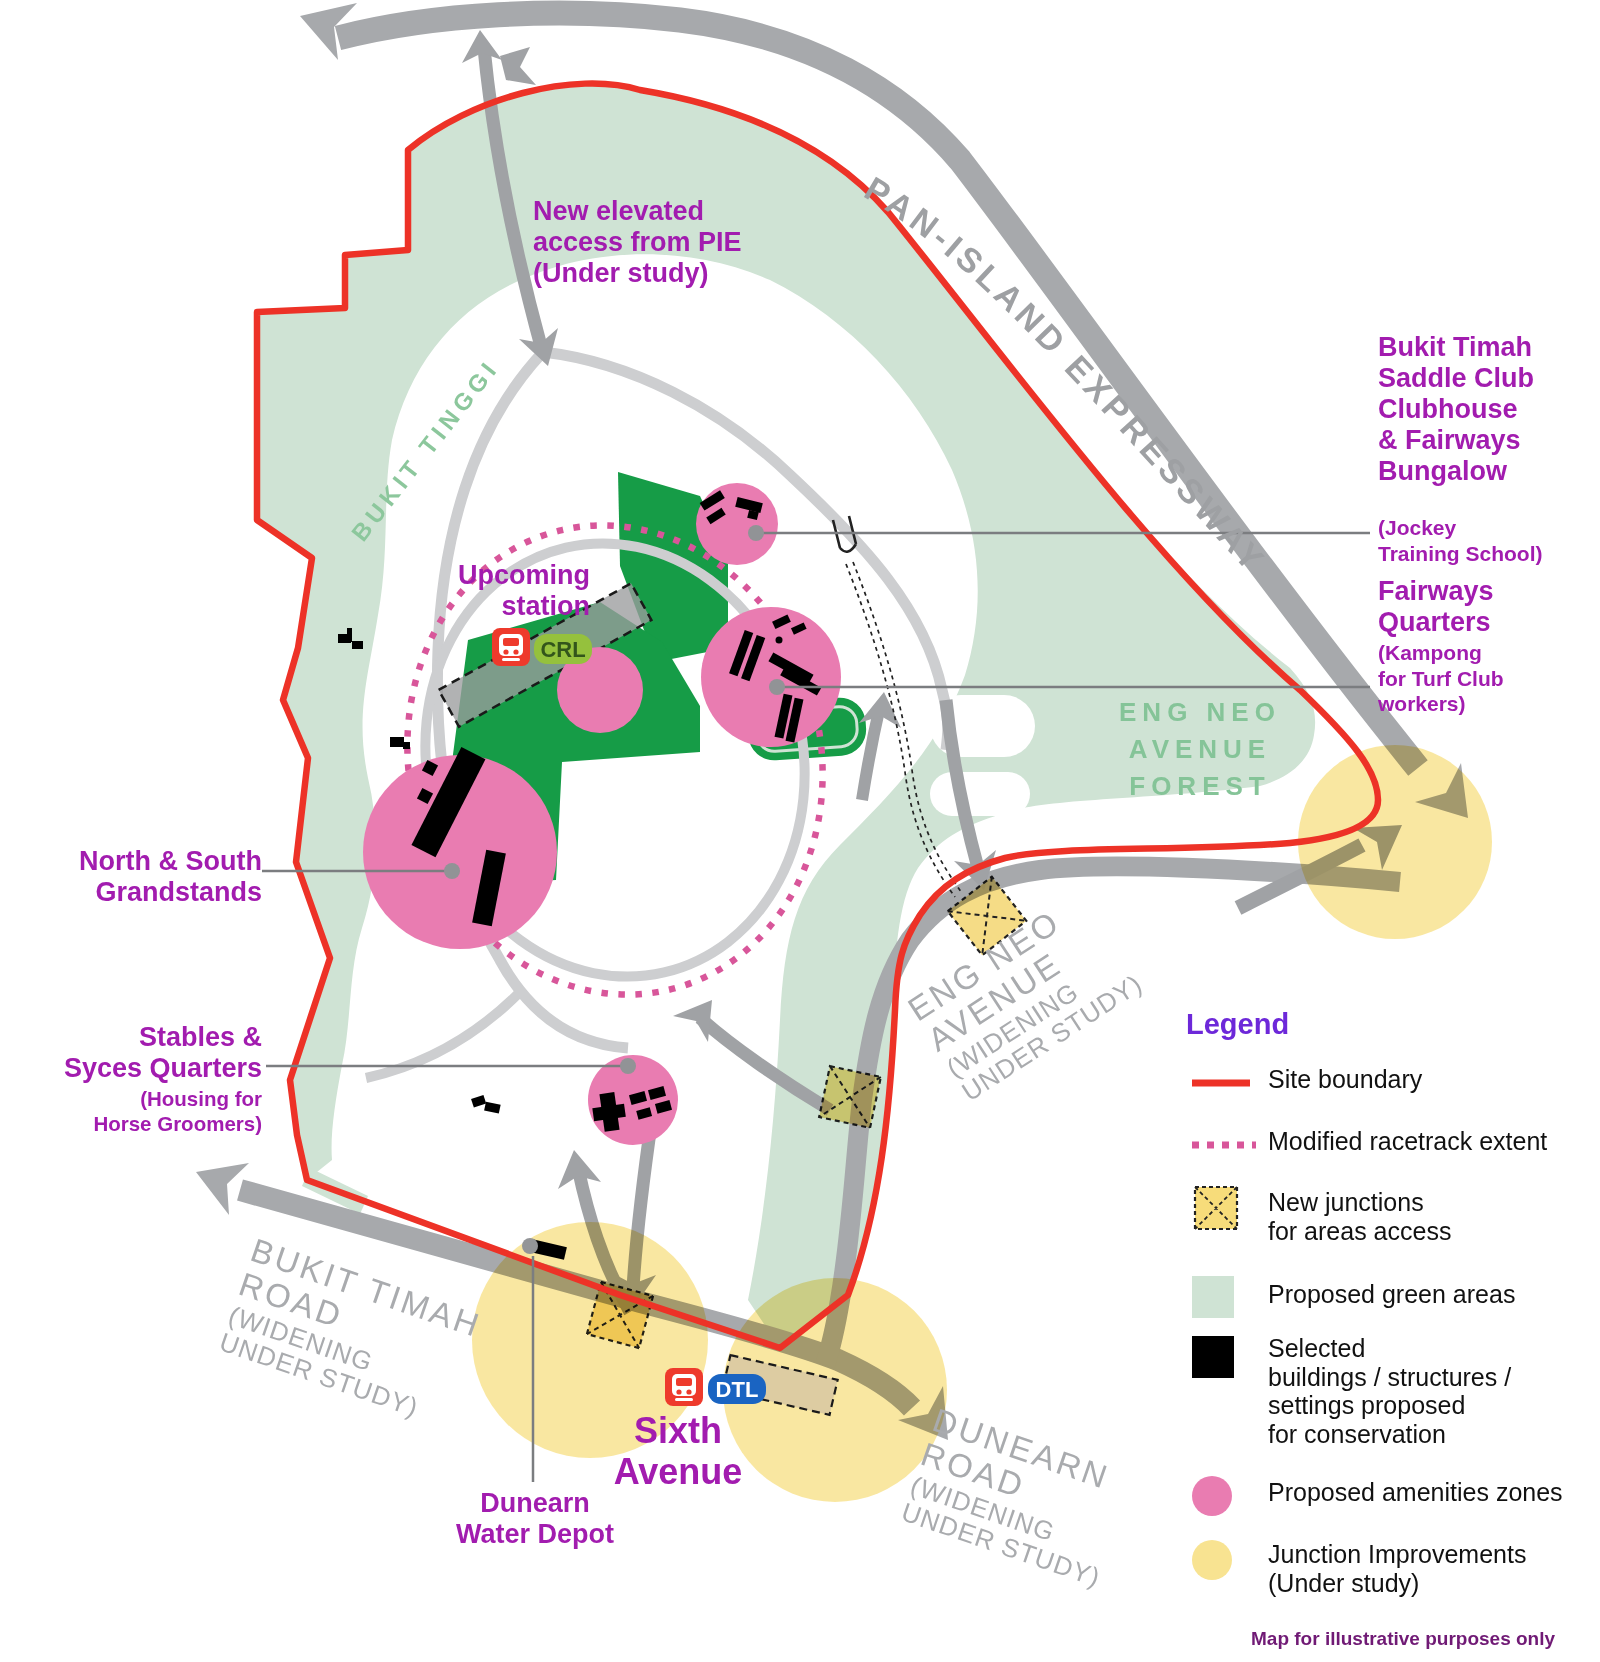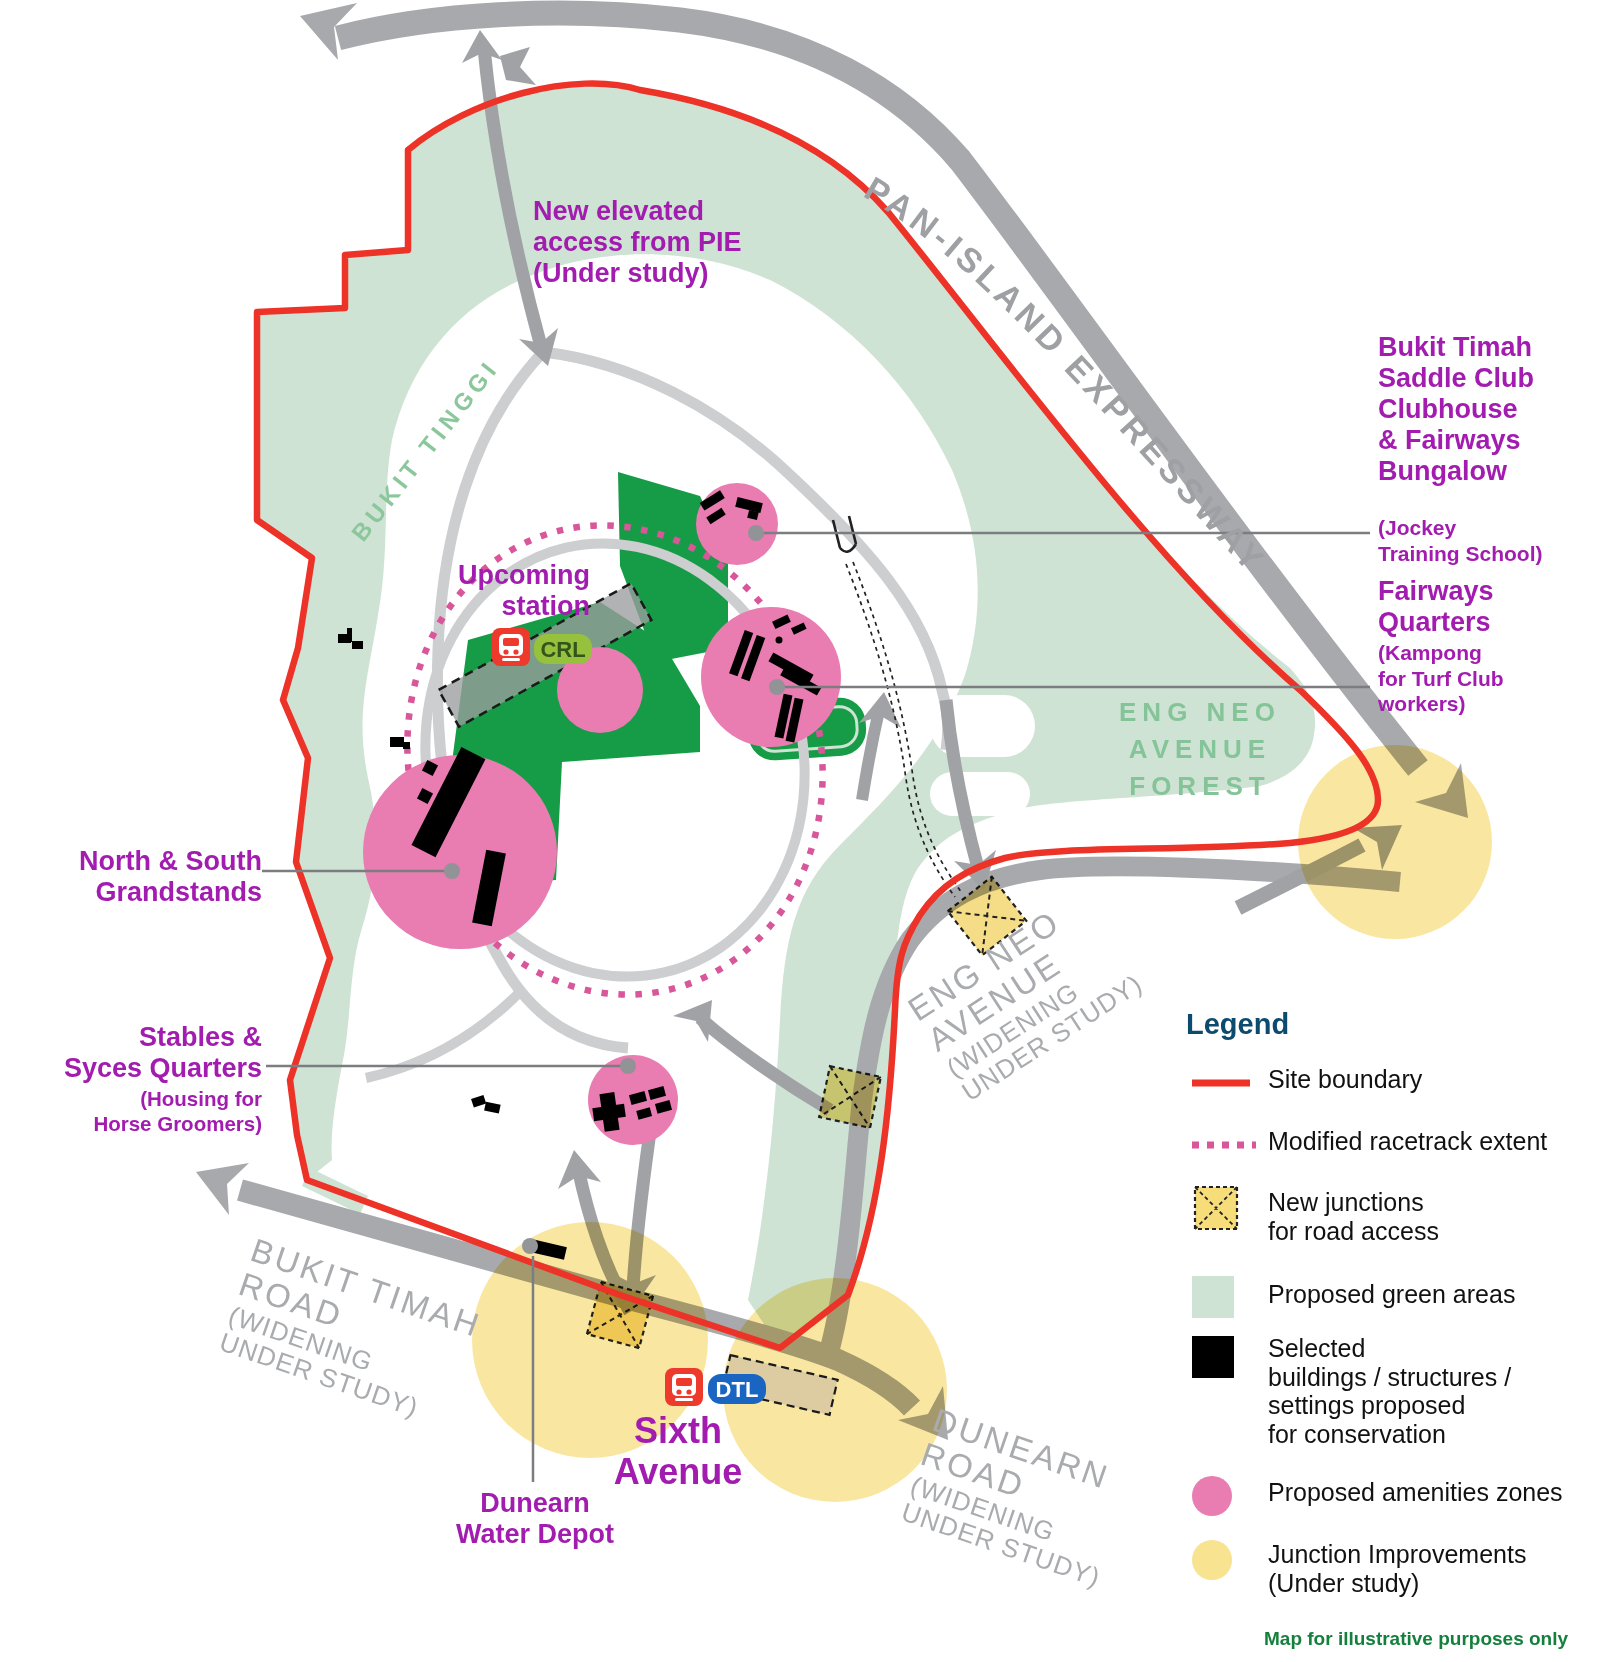--- a/index.html
+++ b/index.html
@@ -9,27 +9,27 @@
   .lbl{position:absolute;font-family:"Liberation Sans",sans-serif;font-weight:bold;
        color:#a21caf;white-space:pre-line;line-height:1.15;}
   .lbl.sub{font-size:21px;line-height:1.22;}
   .green-lbl{color:#85C498;letter-spacing:6px;font-size:26px;line-height:1.42;}
   .road-lbl{color:#A9ABAE;line-height:1.1;}
   .road-lbl .name{font-size:33px;letter-spacing:3px;white-space:pre-line;}
   .road-lbl .widen{font-size:26px;letter-spacing:1px;white-space:pre-line;}
   .rot{transform-origin:top left;}
   
   #legend{position:absolute;left:1186px;top:1008px;width:412px;}
-  #legend .ltitle{position:absolute;left:0;top:0;font-size:29px;font-weight:bold;color:#0c4a6e;}
+  #legend .ltitle{position:absolute;left:0;top:0;font-size:29px;font-weight:bold;color:#6d28d9;}
   .lrow-label{position:absolute;left:82px;font-size:25px;font-weight:normal;color:#111;
               line-height:1.14;white-space:pre-line;}
   .swatch{position:absolute;left:6px;}
   .sq{width:42px;height:42px;}
   .circ{width:40px;height:40px;border-radius:50%;}
-  .note{position:absolute;left:78px;font-size:19px;font-weight:bold;color:#15803d;}
+  .note{position:absolute;left:65px;font-size:19px;font-weight:bold;color:#701a75;}
 </style>
 </head>
 <body>
 
 <div id="stage">
 
 <svg id="mapsvg" width="1600" height="1662" viewBox="0 0 1600 1662">
 
   <g>
     <path fill="#CFE3D4" d="M 408,150
@@ -304,21 +304,21 @@
   <svg class="swatch" style="top:132px;" width="64" height="10">
     <line x1="0" y1="5" x2="64" y2="5" stroke="#D8569A" stroke-width="7" stroke-dasharray="7 8"></line>
   </svg>
   <div class="lrow-label" style="top:119px;">Modified racetrack extent</div>
 
   <svg class="swatch" style="top:176px;" width="48" height="48">
     <rect x="3" y="3" width="42" height="42" fill="#F7DC7A" stroke="#222" stroke-width="2.2" stroke-dasharray="4 3"></rect>
     <path d="M3,3 L45,45 M45,3 L3,45" stroke="#222" stroke-width="1.8" stroke-dasharray="4 3" fill="none"></path>
   </svg>
   <div class="lrow-label" style="top:180px;">New junctions
-for road access</div>
+for areas access</div>
 
   <div class="swatch sq" style="top:268px;background:#CFE3D4;"></div>
   <div class="lrow-label" style="top:272px;">Proposed green areas</div>
 
   <div class="swatch sq" style="top:328px;background:#000;"></div>
   <div class="lrow-label" style="top:326px;">Selected
 buildings / structures /
 settings proposed
 for conservation</div>
 

